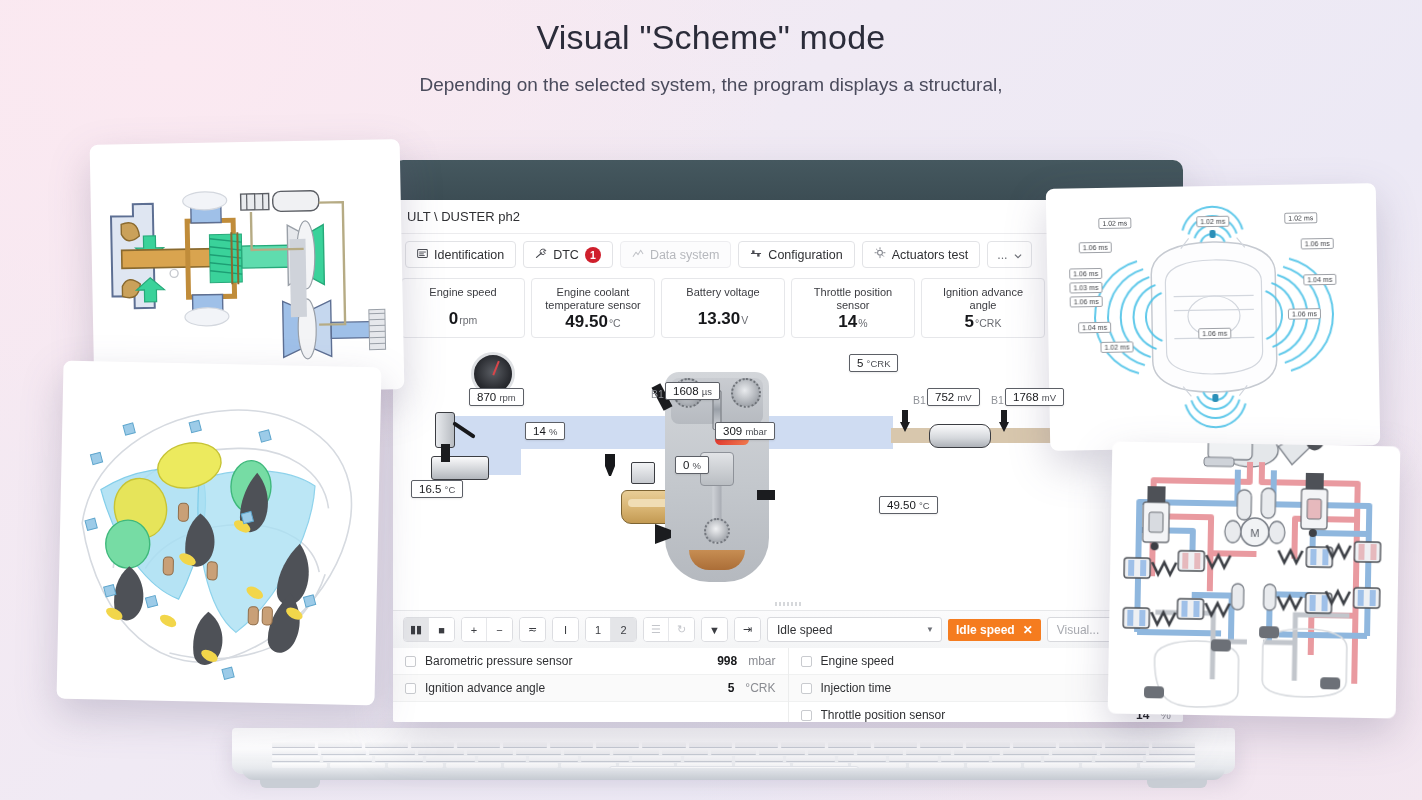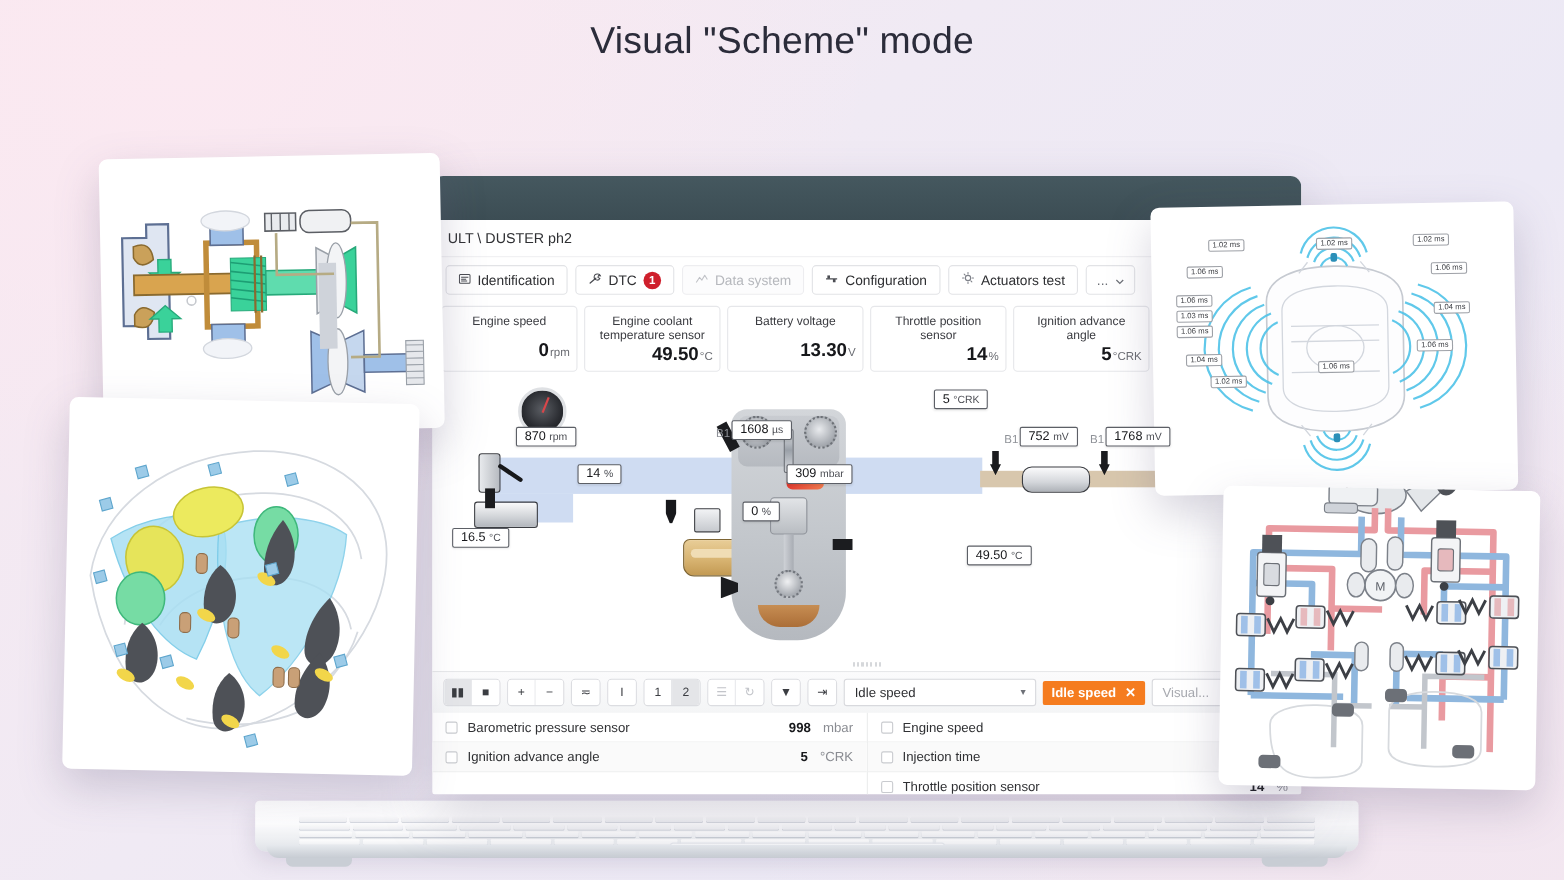--- a/index.html
+++ b/index.html
@@ -94,21 +94,21 @@
   .dots9 i { background:#4a4c52; display:block; width:3px; height:3px; }
 
   
   .cards { display:flex; gap:6px; padding: 2px 8px 6px; }
   .card {
     flex:1; min-width:0; border:1px solid #e6e7ea; border-radius:4px; background:#fff;
     padding: 7px 6px 8px; text-align:center; height: 60px;
     display:flex; flex-direction:column; justify-content:space-between;
   }
   .card .cname { font-size:11px; color:#3a3b40; line-height:13px; }
-  .card .cval { font-size:17px; font-weight:700; color:#17181b;text-align:right; }
+  .card .cval { font-size:17px; font-weight:700; color:#17181b; }
   .card .cval .u { font-size:10.5px; font-weight:400; color:#6b6d73; margin-left:1px; }
 
   
   .scheme { position:relative; height: 266px; background:#fff; overflow:hidden; }
   .tip {
     position:absolute; background:#fff; border:1px solid #5c5f66; border-radius:2px;
     font-size:11.5px; color:#17181b; padding: 2px 7px; white-space:nowrap; z-index:5;
     box-shadow: 0 1px 2px rgba(0,0,0,.08);
   }
   .tip .u { color:#4c4e54; font-size:9.5px; }
@@ -225,21 +225,21 @@
   }
 </style>
 </head>
 <body>
 
 <div class="stage">
 
   <div class="heading">
     <h1>Visual "Scheme" mode</h1>
     <p>
-      <br>
+      <span>Depending on the selected system, the program displays a structural,</span><br>
     </p>
   </div>
 
   <div class="laptop-base">
     <div class="laptop-deck">
       <div class="kb" id="kb">
           <div class="krow">
             <div class="key"></div>
             <div class="key"></div>
             <div class="key"></div>

